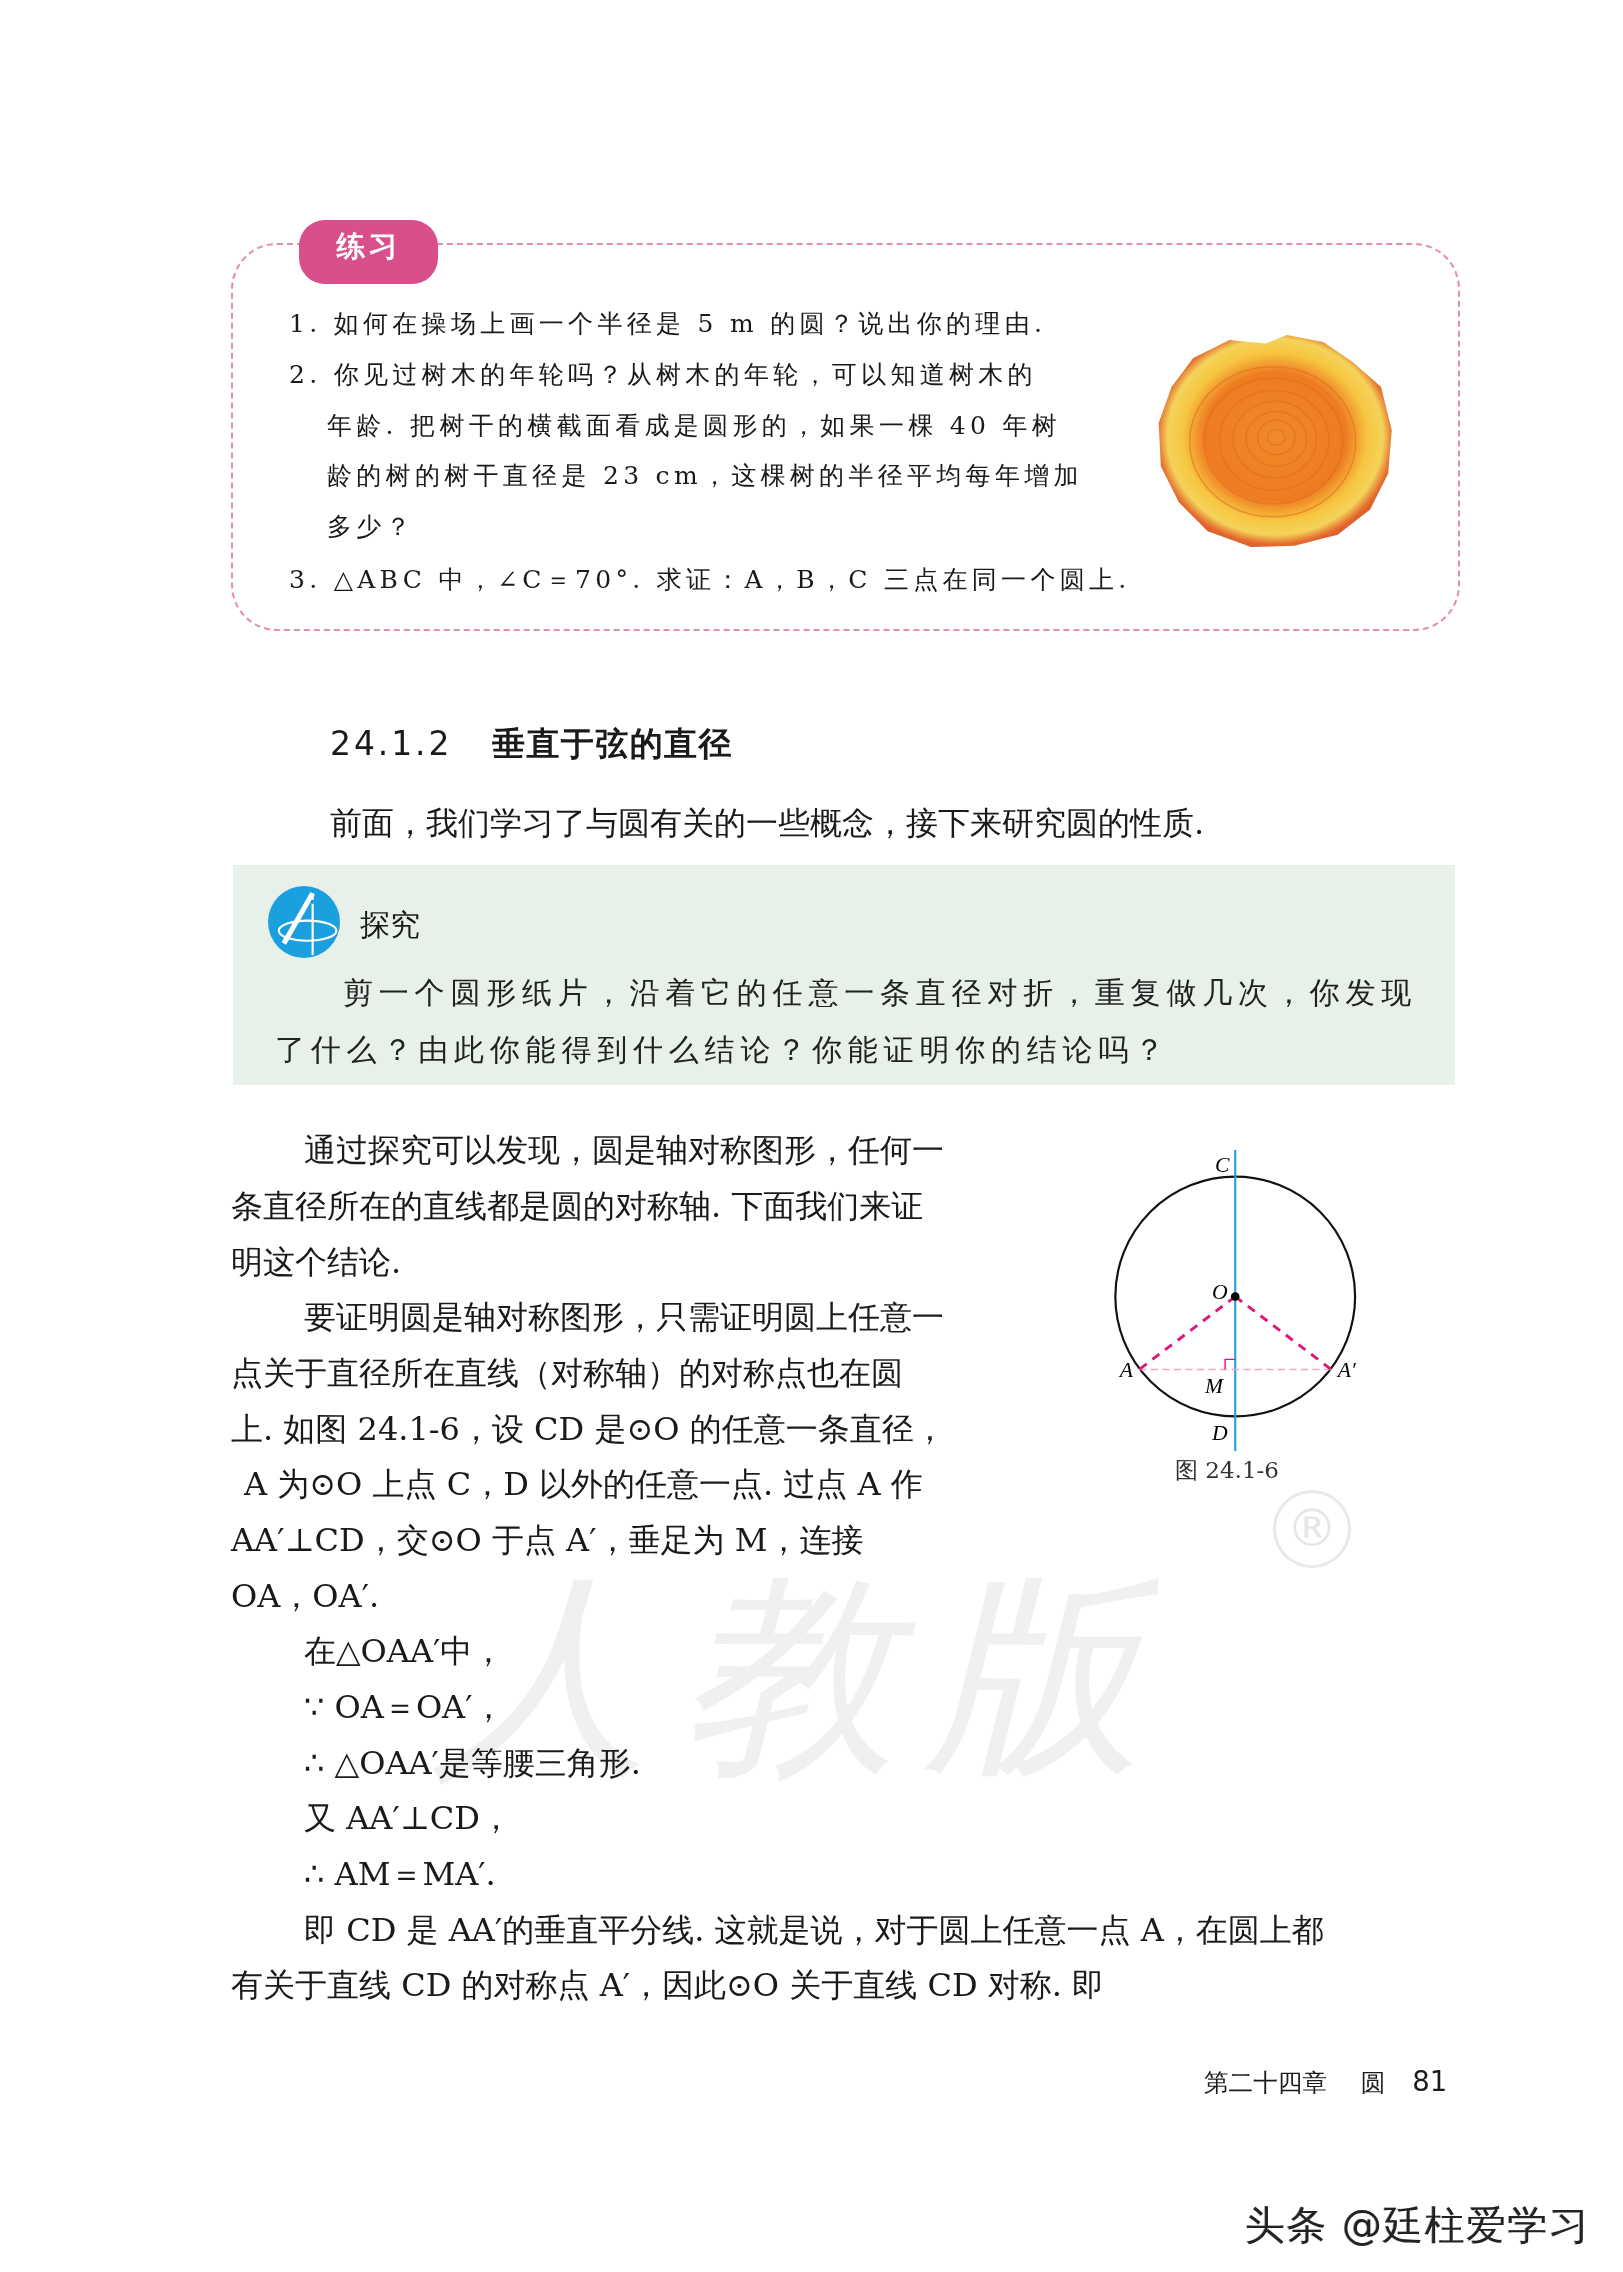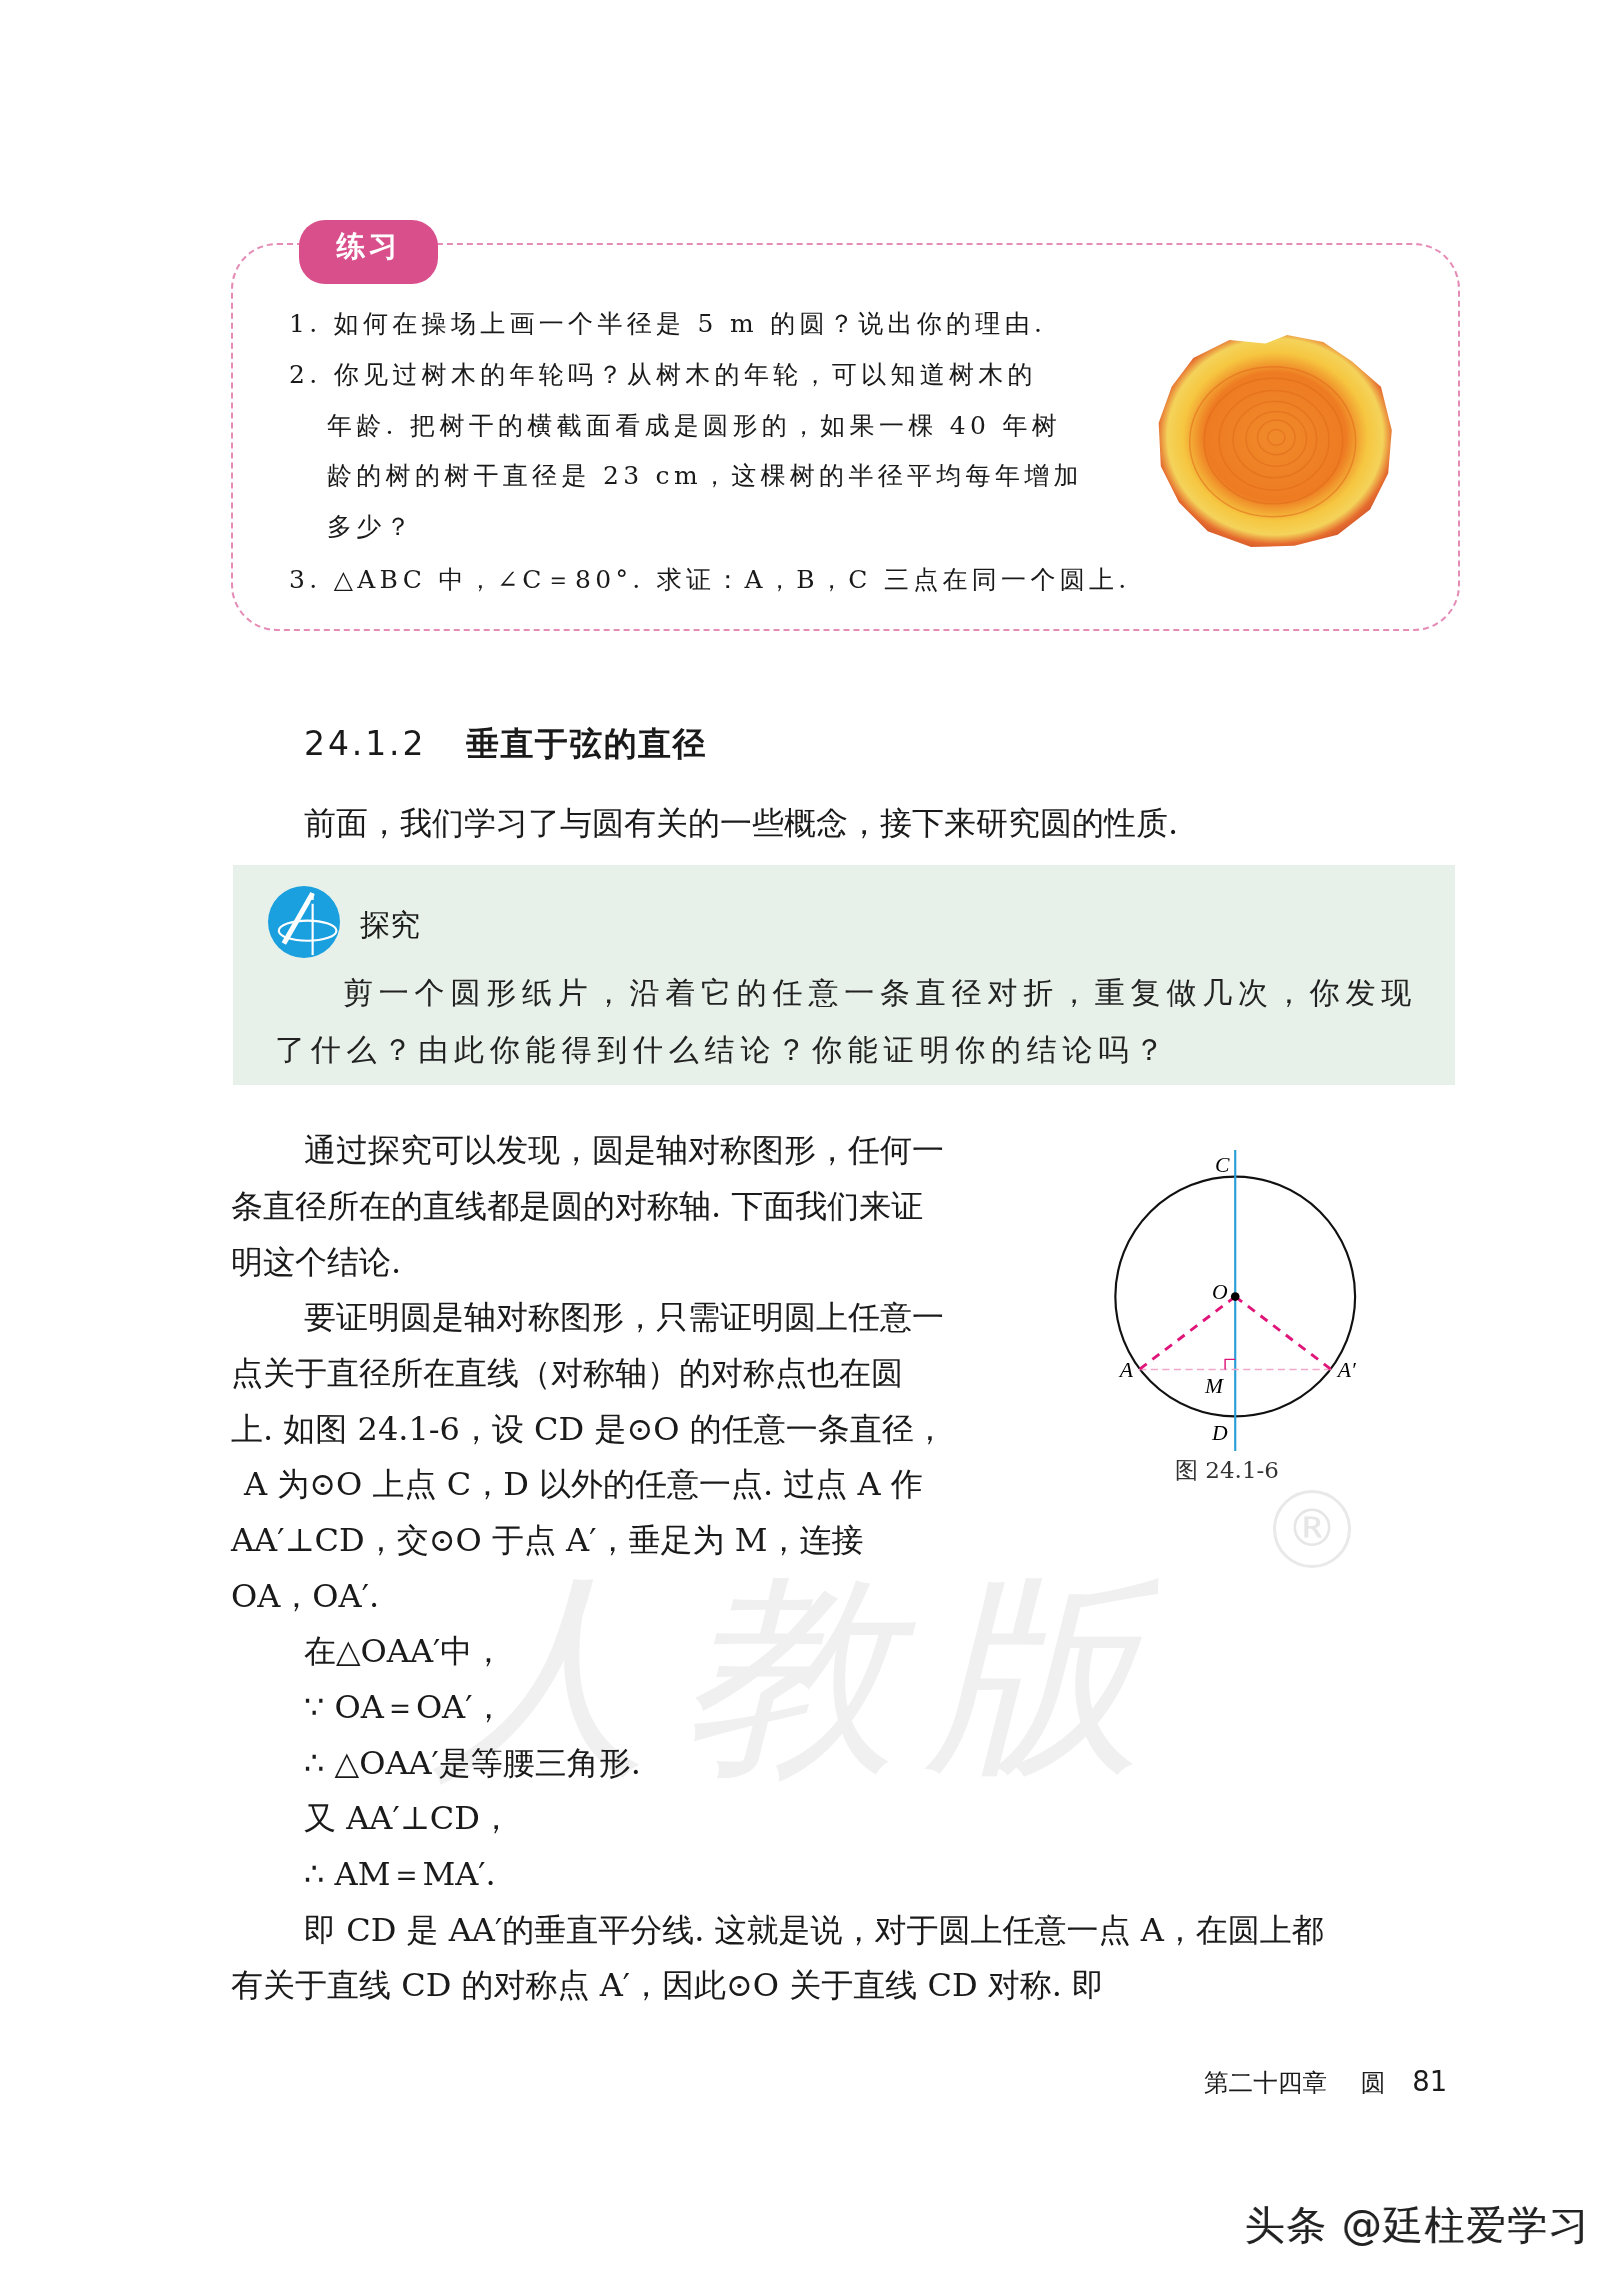--- a/index.html
+++ b/index.html
@@ -1,18 +1,18 @@
 <!DOCTYPE html>
 <html style="font-size:11.6px"><head>
 <meta charset="utf-8">
 <style>
   html, body { margin: 0; padding: 0; background: #ffffff; }
   body { width: 1623px; height: 2273px; position: relative; overflow: hidden;
          font-family: "DejaVu Serif", "Liberation Serif", serif; color: #1a1a1a; }
-  .abs { position: absolute; white-space: nowrap; }
+  .abs { position: absolute; white-space: nowrap; margin-left: 26px; }
 
   
   .ex-box { position: absolute; left: 231px; top: 243px; width: 1229px; height: 388px;
             border: 2.9px dashed #e48cb6; border-radius: 46px; box-sizing: border-box; }
   .ex-pill { position: absolute; left: 299px; top: 220px; width: 139px; height: 64px;
              background: #d94f8b; border-radius: 26px; color: #fff; font-weight: bold;
              font-family: "DejaVu Sans", sans-serif; font-size: 29px; line-height: 52px;
              text-align: center; letter-spacing: 2.9px; }
   .ex-line { position: absolute; font-size: 25px; line-height: 29px; letter-spacing: 4.3px;
              font-family: "DejaVu Serif", serif; }
@@ -73,21 +73,21 @@
   </div>
   <div class="ex-line" style="left:289px; top:360px;">
     <span>2.</span>
     <span>你见过树木的年轮吗？从树木的年轮，可以知道树木的</span>
   </div>
   <div class="ex-line" style="left:327px; top:411px;">年龄. 把树干的横截面看成是圆形的，如果一棵 40 年树</div>
   <div class="ex-line" style="left:327px; top:461px;">龄的树的树干直径是 23 cm，这棵树的半径平均每年增加</div>
   <div class="ex-line" style="left:327px; top:512px;">多少？</div>
   <div class="ex-line" style="left:289px; top:565px;">
     <span>3.</span>
-    <span>△ABC 中，∠C＝80°. 求证：A，B，C 三点在同一个圆上.</span>
+    <span>△ABC 中，∠C＝70°. 求证：A，B，C 三点在同一个圆上.</span>
   </div>
 
   <svg class="tree" viewBox="0 0 345 310">
     <defs>
       <radialGradient id="wood" cx="50%" cy="48%" r="55%">
         <stop offset="0%" stop-color="#f08a2a"></stop>
         <stop offset="55%" stop-color="#ee7b22"></stop>
         <stop offset="72%" stop-color="#f6c640"></stop>
         <stop offset="84%" stop-color="#f4d35a"></stop>
         <stop offset="92%" stop-color="#e56b2e"></stop>

